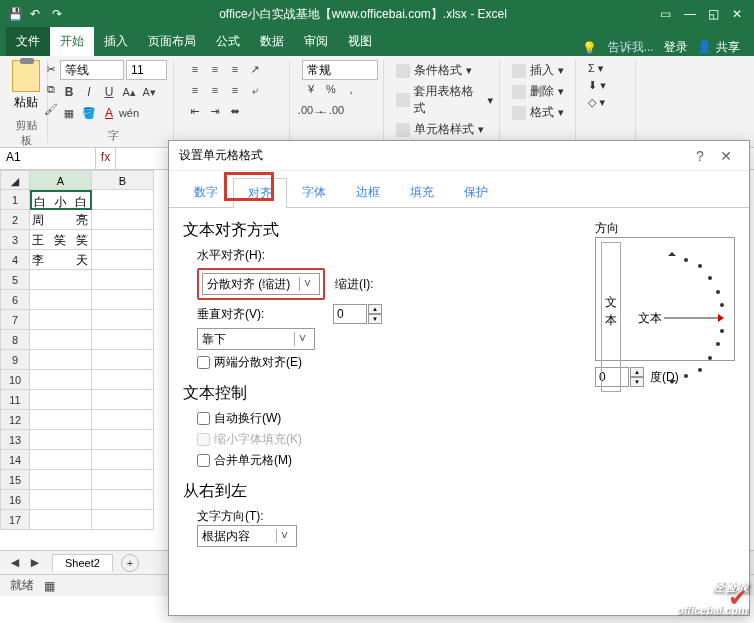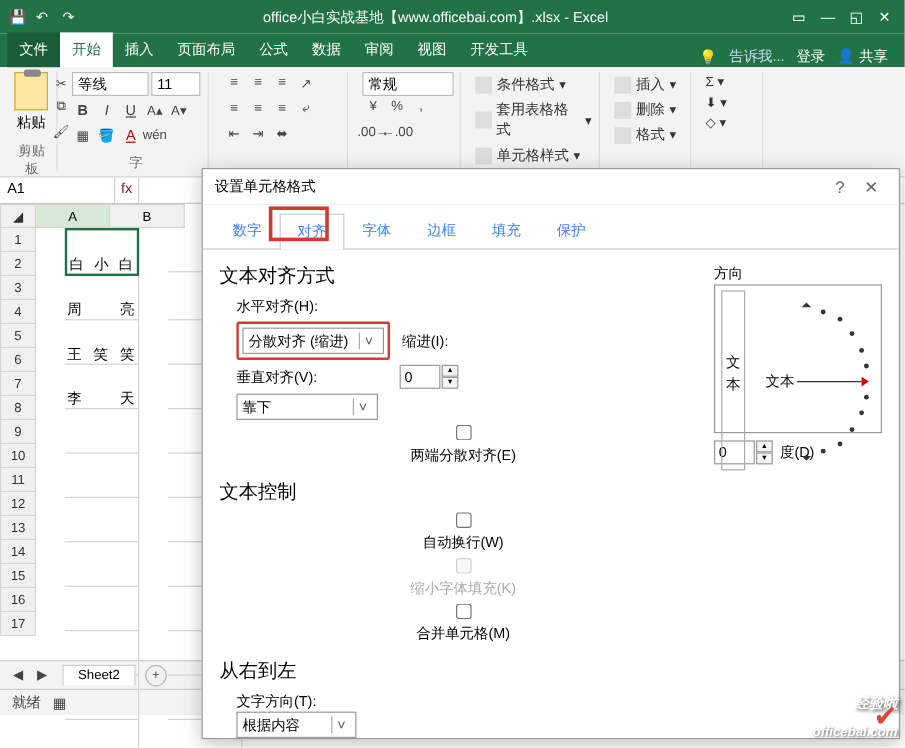--- a/index.html
+++ b/index.html
@@ -40,21 +40,21 @@
 .grid{display:flex;height:380px;background:#fff;}
 .rowhdrs{width:30px;}
 .rowhdrs .rh{height:20px;border:1px solid #d4d4d4;border-top:none;background:#f0f0f0;text-align:center;color:#333;font-size:11px;line-height:20px;}
 .rowhdrs .rh.corner{border-top:1px solid #d4d4d4;}
 .cols{flex:1;}
 .colhdrs{display:flex;}
 .colhdrs .ch{width:62px;height:20px;border:1px solid #d4d4d4;border-left:none;border-top:1px solid #d4d4d4;background:#f0f0f0;text-align:center;line-height:20px;font-size:11px;}
 .colhdrs .ch.sel{background:#d6e9d8;}
 .cells{}
 .crow{display:flex;}
-.cell{width:62px;height:20px;border-right:1px solid #d4d4d4;border-bottom:1px solid #d4d4d4;padding:18px 2px;line-height:20px;font-size:12px;margin-left:24px;}
+.cell{width:62px;height:20px;border-right:1px solid #d4d4d4;border-bottom:1px solid #d4d4d4;padding:0 2px;line-height:20px;font-size:12px;}
 .cell.sel{border:2px solid #1f7246;}
 .cell.d{text-align:justify;text-align-last:justify;letter-spacing:1px;}
 .sheetbar{height:24px;display:flex;align-items:center;border-top:1px solid #ccc;background:#f3f3f3;padding:0 6px;gap:8px;}
 .sheetbar .nav{display:flex;gap:2px;}
 .sheetbar .tab{background:#fff;border:1px solid #ccc;border-bottom:none;padding:2px 12px;font-size:11px;}
 .statusbar{height:22px;background:#f3f3f3;border-top:1px solid #ccc;display:flex;align-items:center;padding:0 10px;font-size:11px;color:#444;}
 
 .dialog{position:absolute;left:168px;top:140px;width:582px;height:476px;background:#fff;border:1px solid #999;box-shadow:0 4px 16px rgba(0,0,0,0.25);z-index:[10];}
 .dlg-title{height:30px;display:flex;align-items:center;padding:0 10px;border-bottom:1px solid #eee;}
 .dlg-title .t{flex:1;font-size:12px;}
@@ -70,21 +70,21 @@
 .frow2{display:flex;align-items:center;gap:10px;margin:4px 0;}
 .lbl{font-size:12px;min-width:70px;}
 .select{background:#fff;border:1px solid #999;height:22px;width:118px;display:flex;align-items:center;justify-content:space-between;padding:0 4px;font-size:12px;}
 .select .arr{width:16px;text-align:center;color:#555;border-left:1px solid #aaa;}
 .hlbox{border:2px solid #d43a2f;padding:3px;border-radius:2px;display:inline-flex;}
 .tabhl{border:3px solid #d43a2f;padding:1px;position:absolute;}
 .spin{display:flex;align-items:center;}
 .spin input{width:34px;height:20px;border:1px solid #999;padding:0 3px;font-size:12px;}
 .spin .arrs{display:flex;flex-direction:column;margin-left:1px;}
 .spin .arrs span{width:14px;height:10px;border:1px solid #999;font-size:7px;text-align:center;line-height:8px;background:#f4f4f4;}
-.chk{display:flex;align-items:center;gap:4px;margin:4px 0;font-size:12px;flex-direction:column;}
+.chk{display:flex;align-items:center;gap:4px;margin:4px 0;font-size:12px;}
 .chk input{width:13px;height:13px;}
 .chk.dis{color:#aaa;}
 .rightcol{width:140px;}
 .orient{border:1px solid #999;height:124px;padding:4px;position:relative;}
 .orient .v{width:20px;height:150px;border:1px solid #aaa;position:absolute;left:5px;top:4px;text-align:center;padding-top:50px;line-height:18px;}
 .orient .dial{position:absolute;left:38px;top:4px;width:92px;height:150px;}
 .degrow{display:flex;align-items:center;gap:6px;margin-top:6px;}
 .watermark{position:absolute;right:6px;bottom:4px;color:#fff;font-weight:bold;font-size:20px;text-shadow:2px 2px 3px rgba(0,0,0,0.6);font-style:italic;z-index:20;text-align:right;}
 .watermark .s{font-size:11px;color:#fff;text-shadow:1px 1px 2px rgba(0,0,0,0.6);}
 .redmark{position:absolute;right:6px;bottom:11px;color:#d43;font-size:24px;z-index:21;}
@@ -109,21 +109,20 @@
 
 <div class="ribbon-tabs">
   <div class="tab file">文件</div>
   <div class="tab active">开始</div>
   <div class="tab">插入</div>
   <div class="tab">页面布局</div>
   <div class="tab">公式</div>
   <div class="tab">数据</div>
   <div class="tab">审阅</div>
   <div class="tab">视图</div>
-  <div class="tab">开发工具</div>
   <div class="right">
     <span>💡</span>
     <span class="tell">告诉我...</span>
     <span>登录</span>
     <span>👤 <span>共享</span></span>
   </div>
 </div>
 
 <div class="ribbon">
   <div class="rgroup paste">

